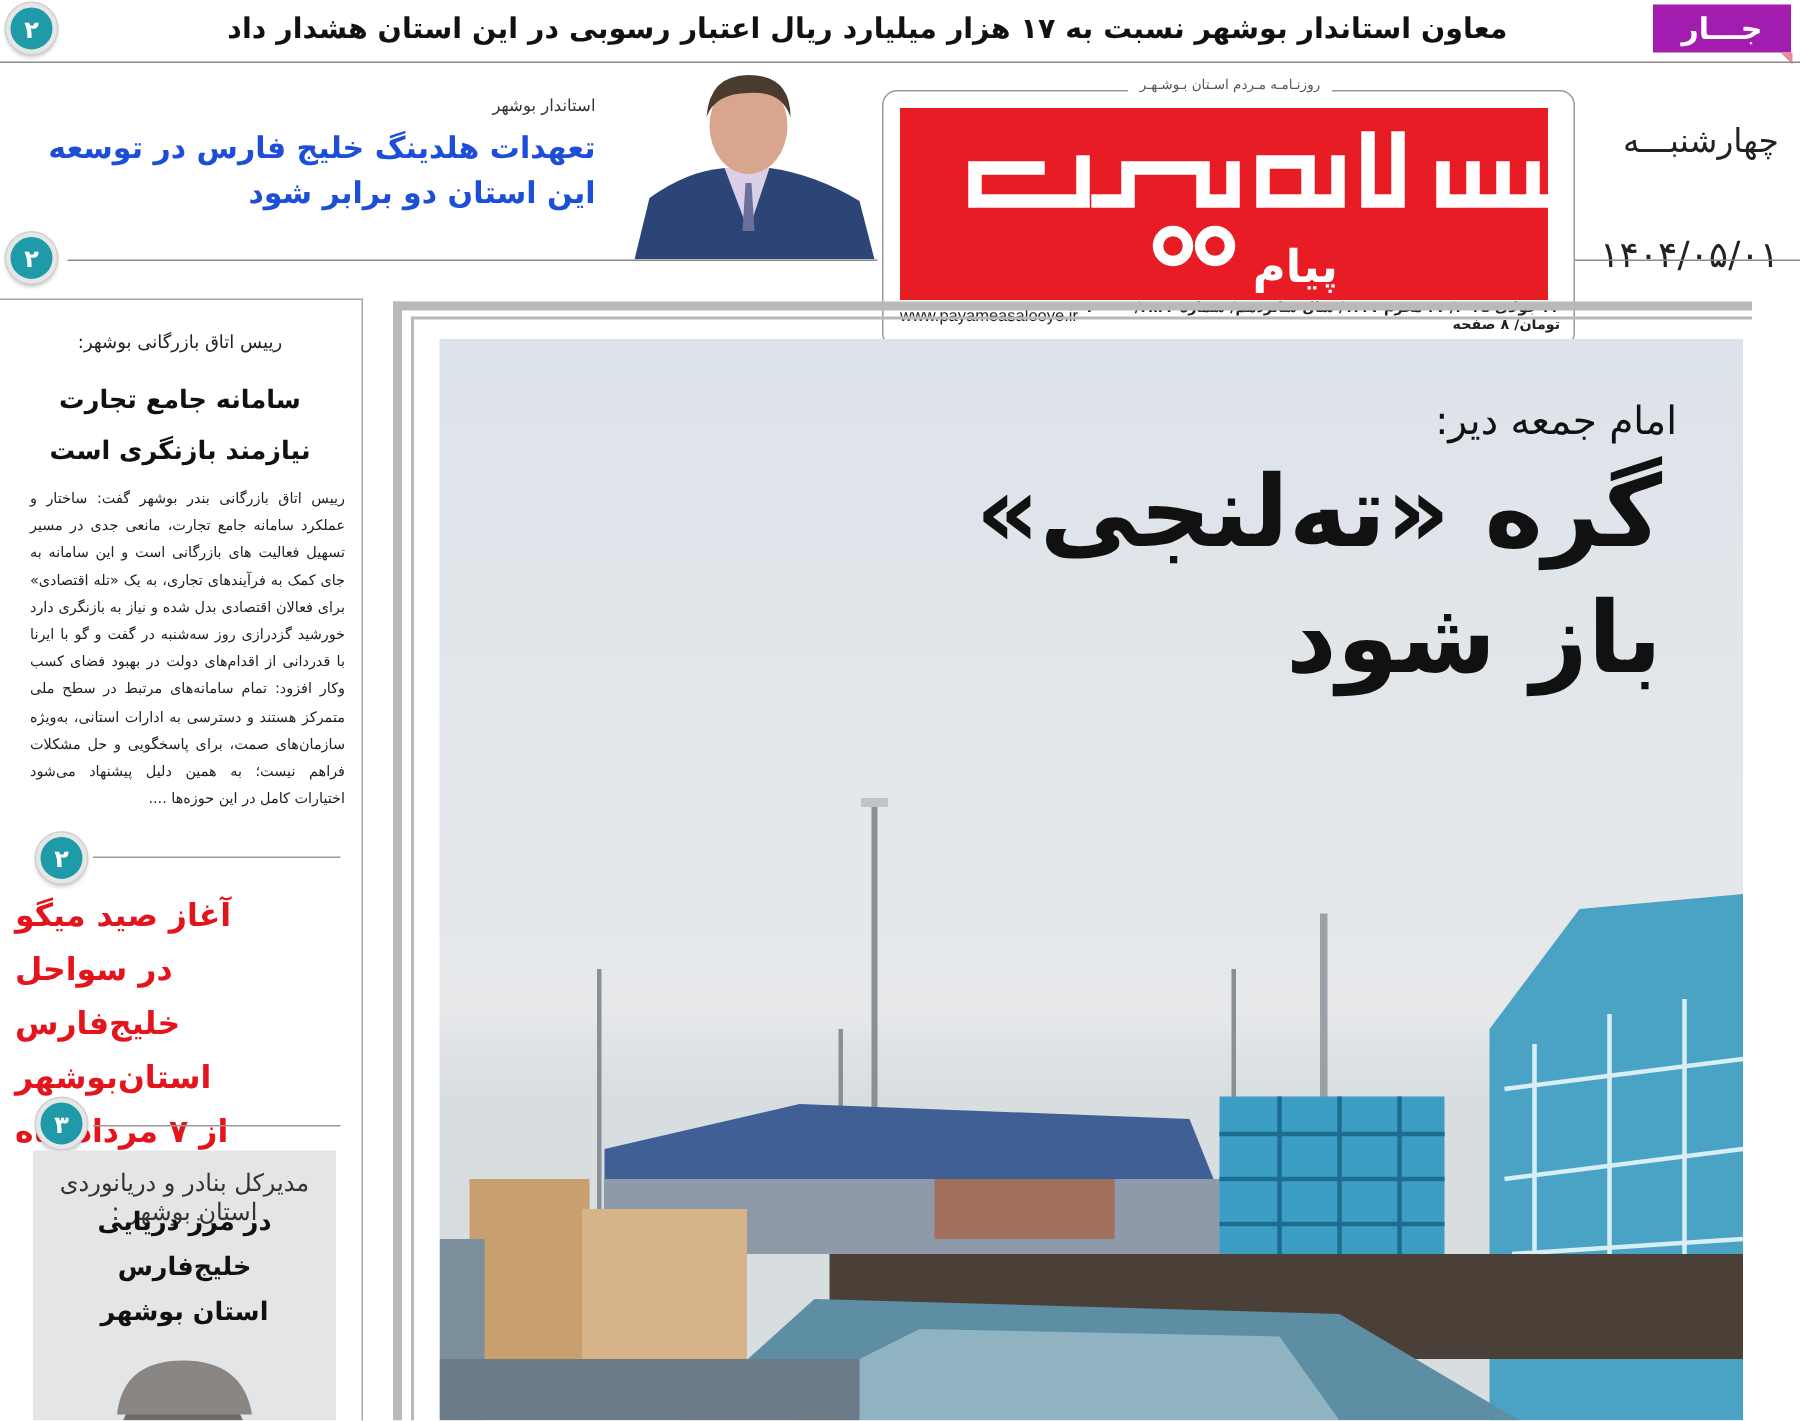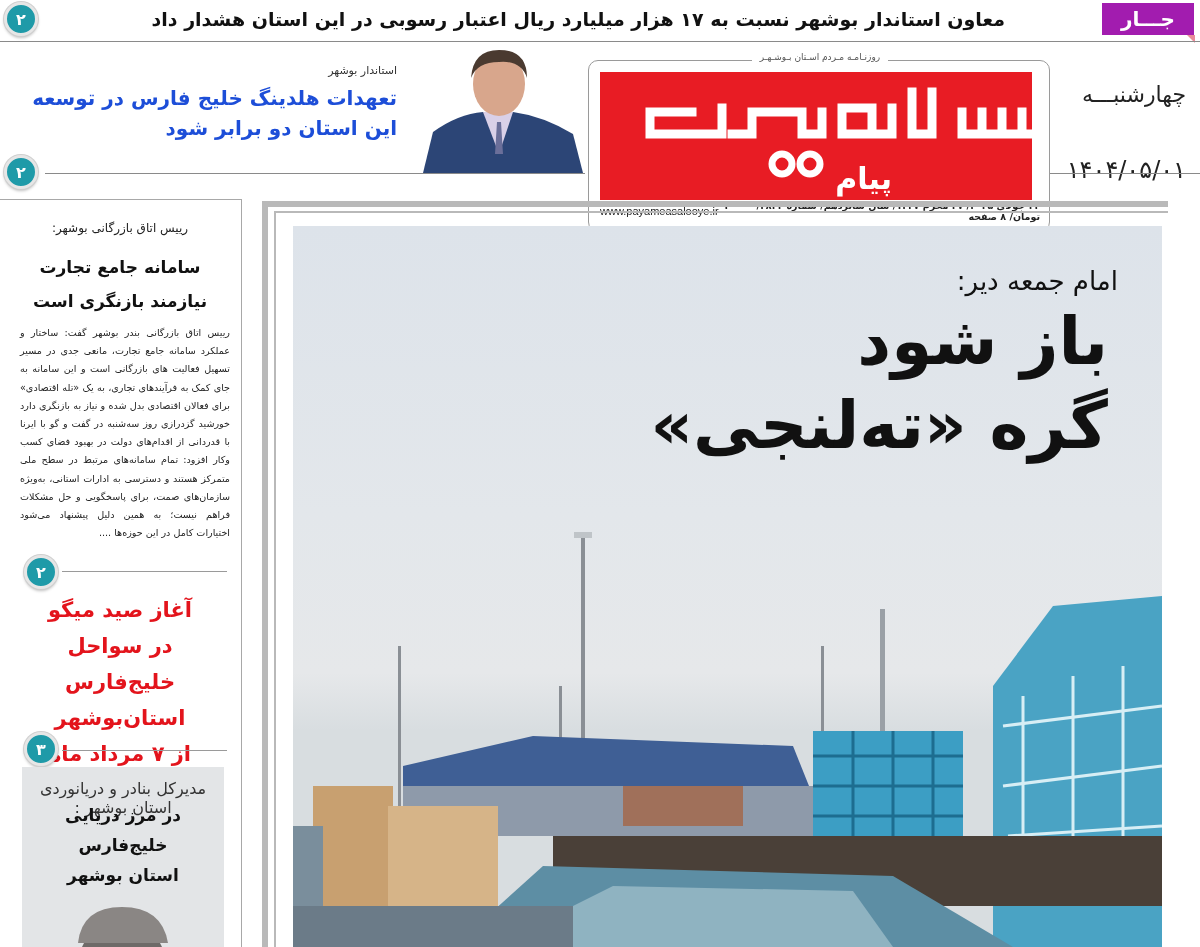--- a/index.html
+++ b/index.html
@@ -110,21 +110,21 @@
     border: 1px solid #a8a8a8; border-left: none; background: #fff;
   }
   .lc-kicker { position: absolute; top: 221px; left: 10px; width: 220px; text-align: center; direction: rtl; font-size: 12px; color: #222; }
   .lc-title { position: absolute; top: 250px; left: 10px; width: 220px; text-align: center; direction: rtl; font-size: 17px; font-weight: bold; line-height: 34px; color: #111; }
   .lc-body {
     position: absolute; top: 324px; left: 20px; width: 210px;
     direction: rtl; text-align: justify; font-size: 9.6px; line-height: 18.2px; color: #222;
   }
   .red-head {
     position: absolute; top: 592px; left: 10px; width: 220px;
-    text-align: center; direction: rtl; font-size: 21px; font-weight: bold;
+    text-align: left; direction: rtl; font-size: 21px; font-weight: bold;
     line-height: 36px; color: #e3141c;
   }
   .grey-card {
     position: absolute; left: 22px; top: 767px; width: 202px; height: 180px;
     background: #e3e5e7; overflow: hidden;
   }
   .gc-kicker { position: absolute; top: 779px; left: 22px; width: 202px; text-align: center; direction: rtl; font-size: 16px; color: #333; }
   .gc-title { position: absolute; top: 800px; left: 22px; width: 202px; text-align: center; direction: rtl; font-size: 17px; font-weight: bold; line-height: 30px; color: #111; }
 </style>
 </head>
@@ -222,22 +222,22 @@
     <rect x="95" y="580" width="110" height="100" fill="#d6b488"></rect>
     <rect x="0" y="600" width="30" height="121" fill="#7a8e9c"></rect>
 
     <polygon points="160,721 250,640 600,650 720,721" fill="#5d8ea4"></polygon>
     <polygon points="240,700 320,660 560,665 600,721 240,721" fill="#8fb3c1"></polygon>
     <rect x="0" y="680" width="280" height="41" fill="#6b7b88"></rect>
   </svg>
 </div>
 <div class="main-kicker">امام جمعه دیر:</div>
 <div class="main-title">
+  <div>گره «ته‌لنجی»</div>
   <div>باز شود</div>
-  <div>گره «ته‌لنجی»</div>
 </div>
 
 <div class="left-col"></div>
 <div class="lc-kicker">رییس اتاق بازرگانی بوشهر:</div>
 <div class="lc-title">سامانه جامع تجارت نیازمند بازنگری است</div>
 <div class="lc-body">رییس اتاق بازرگانی بندر بوشهر گفت: ساختار و عملکرد سامانه جامع تجارت، مانعی جدی در مسیر تسهیل فعالیت های بازرگانی است و این سامانه به جای کمک به فرآیندهای تجاری، به یک «تله اقتصادی» برای فعالان اقتصادی بدل شده و نیاز به بازنگری دارد خورشید گزدرازی روز سه‌شنبه در گفت و گو با ایرنا با قدردانی از اقدام‌های دولت در بهبود فضای کسب وکار افزود: تمام سامانه‌های مرتبط در سطح ملی متمرکز هستند و دسترسی به ادارات استانی، به‌ویژه سازمان‌های صمت، برای پاسخگویی و حل مشکلات فراهم نیست؛ به همین دلیل پیشنهاد می‌شود اختیارات کامل در این حوزه‌ها ....</div>
 
 <div class="badge" style="left:24px; top:555px;">۲</div>
 <div class="hr" style="left:62px; top:571px; width:165px; background:#9a9a9a;"></div>
 <div class="red-head">

